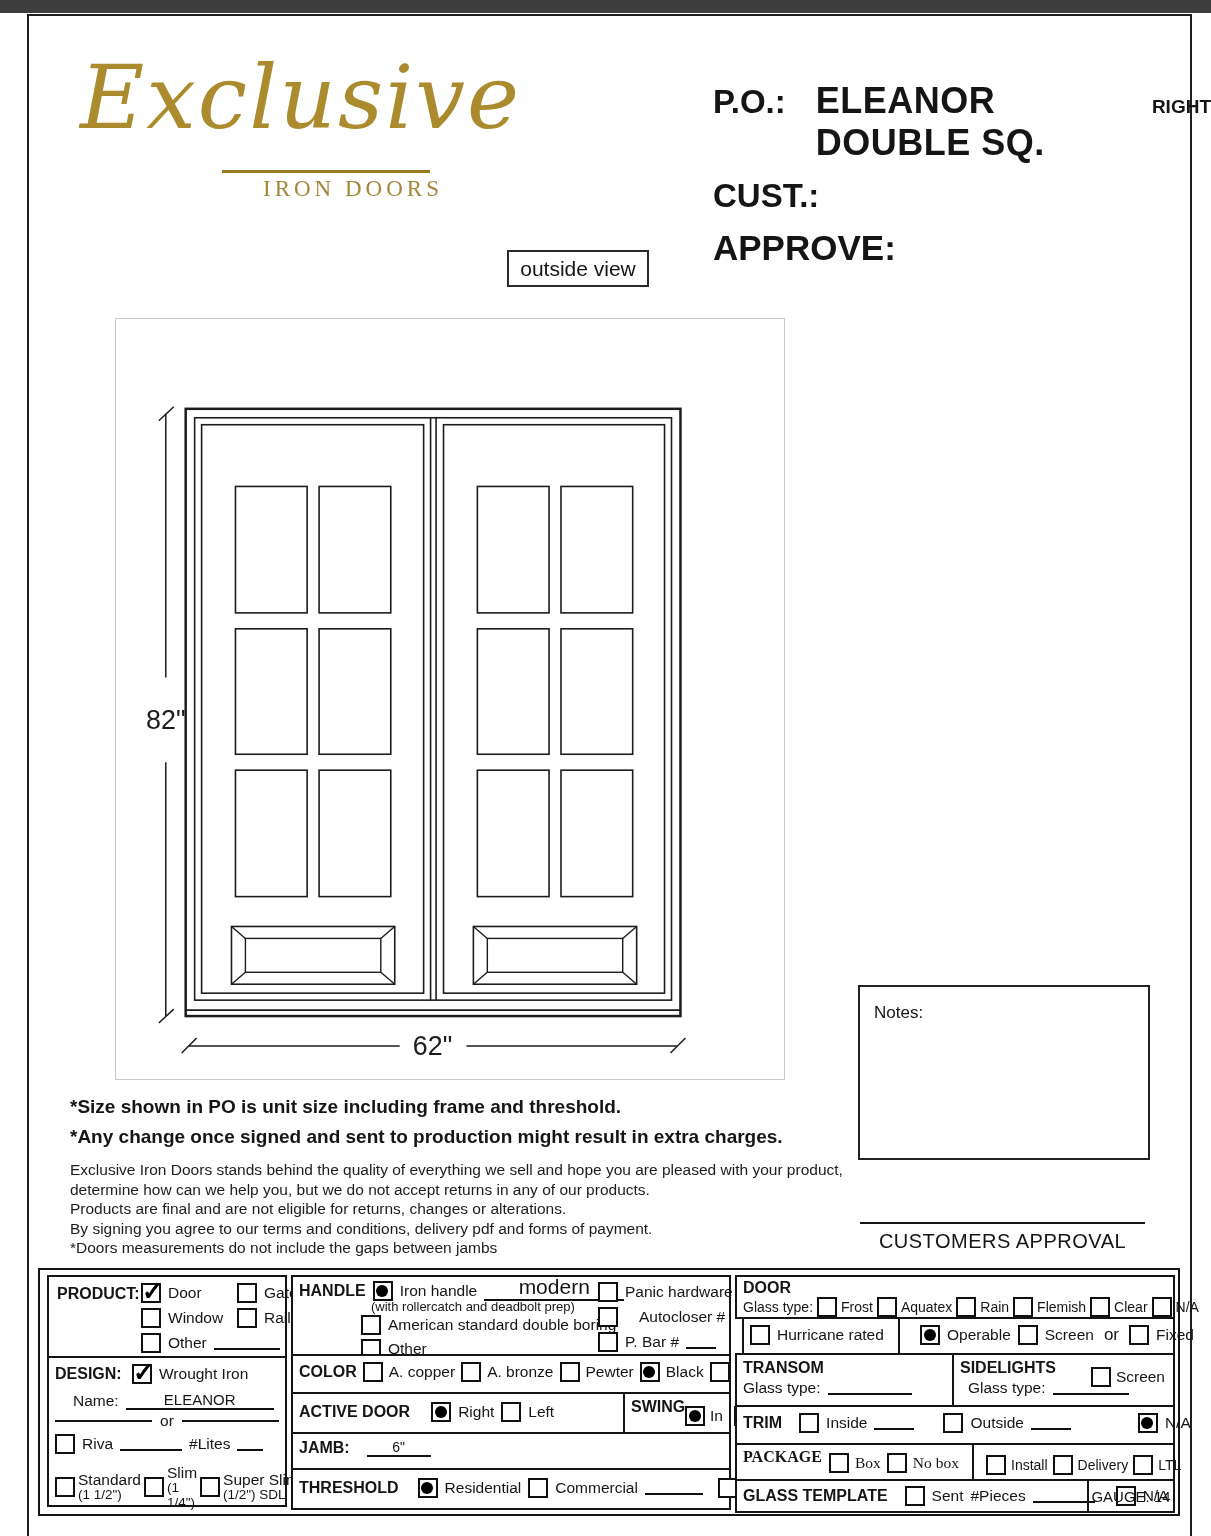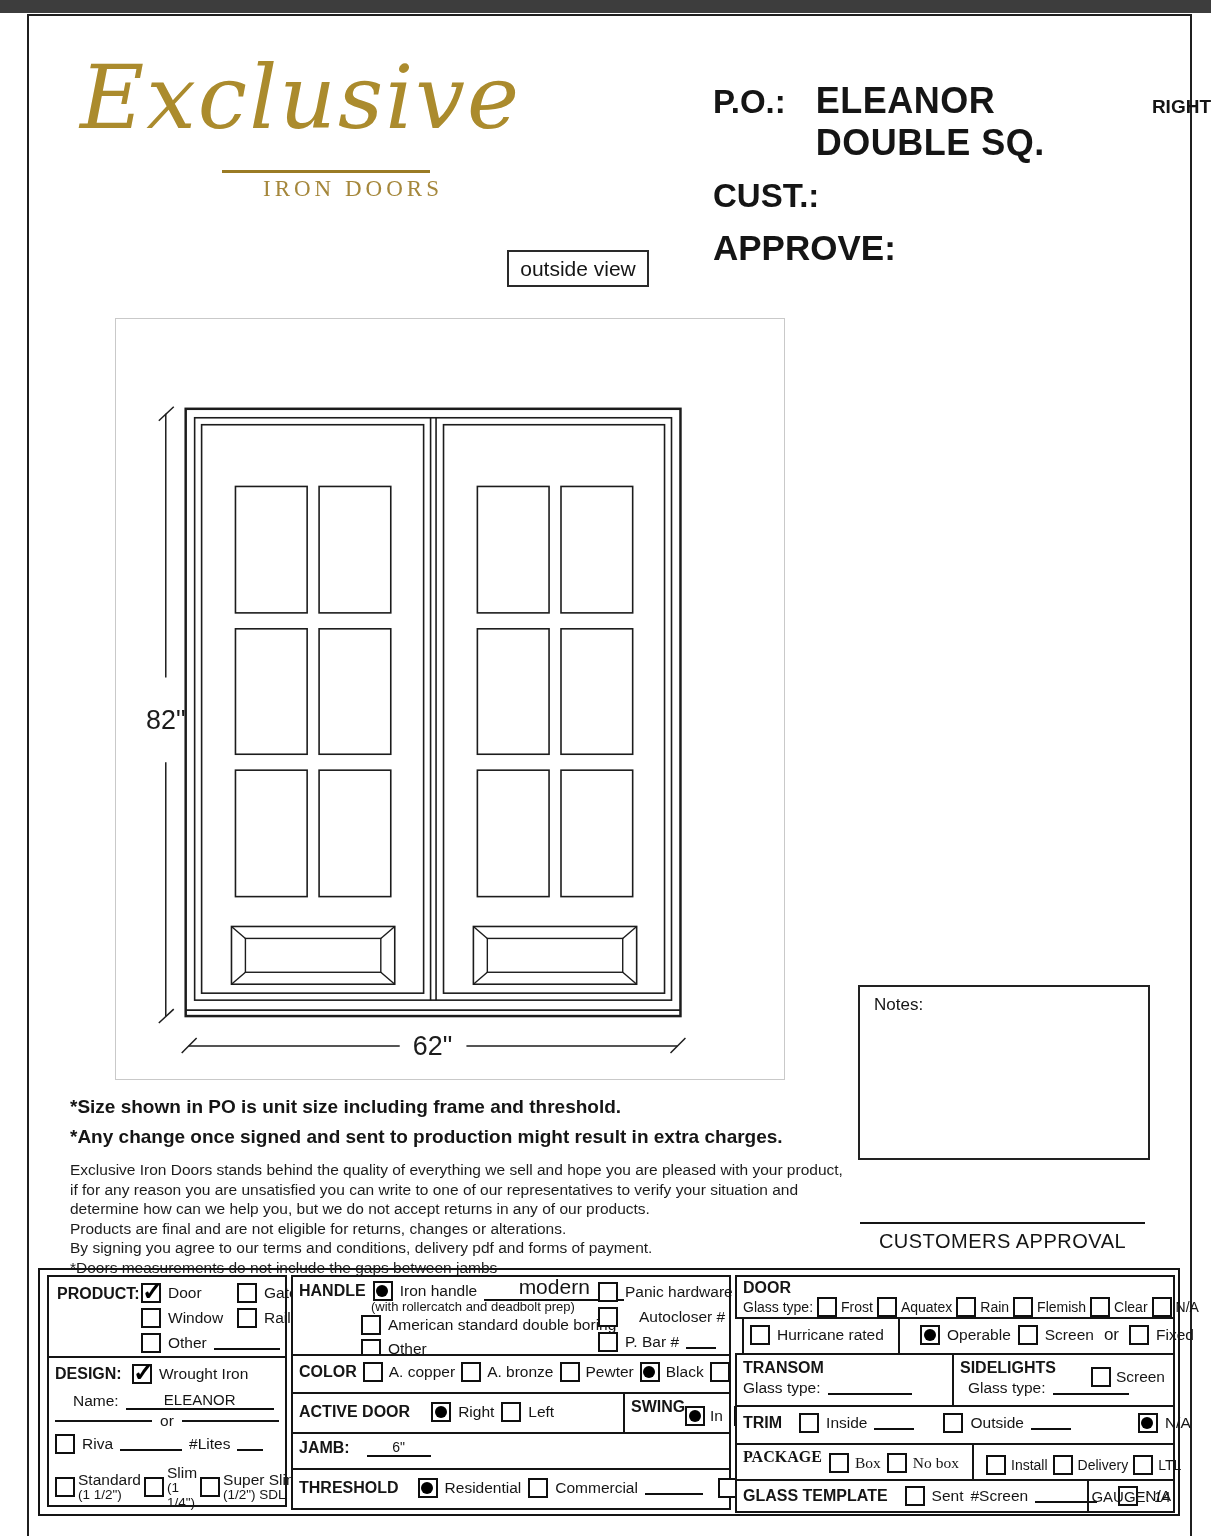--- a/index.html
+++ b/index.html
@@ -19,21 +19,21 @@
   .po-label { font-size:33px; font-weight:600; }
   .po-value { font-size:36px; font-weight:600; margin-left:30px; letter-spacing:0.5px; }
   .po-suffix { font-size:19px; font-weight:600; margin-left:7px; }
   .cust-label { font-size:33px; font-weight:600; margin-top:13px; }
   .approve-label { font-size:35px; font-weight:600; margin-top:13px; }
 
   .view-label-box { position:absolute; left:507px; top:250px; width:142px; height:37px; border:2px solid #2a2a2a; display:flex; align-items:center; justify-content:center; font-size:21px; }
 
   .drawing-box { position:absolute; left:115px; top:318px; width:670px; height:762px; border:1.5px solid #c9c9c9; background:#fff; }
 
-  .notes-box { position:absolute; left:858px; top:985px; width:292px; height:175px; border:2.5px solid #222; padding:8px 14px; font-size:17px; }
+  .notes-box { position:absolute; left:858px; top:985px; width:292px; height:175px; border:2.5px solid #222; padding:16px 14px; font-size:17px; }
 
   .sig-line { position:absolute; left:860px; top:1222px; width:285px; border-top:2.5px solid #151515; }
   .sig-label { position:absolute; left:860px; top:1230px; width:285px; text-align:center; font-size:20px; letter-spacing:0.5px; }
 
   .disc-bold1 { position:absolute; left:70px; top:1096px; font-size:19px; font-weight:700; }
   .disc-bold2 { position:absolute; left:70px; top:1126px; font-size:19px; font-weight:700; }
   .disc-body { position:absolute; left:70px; top:1160px; font-size:15.5px; line-height:19.5px; color:#1c1c1c; }
 
   
   .form { position:absolute; left:38px; top:1268px; width:1142px; height:248px; border:2.5px solid #141414; }
@@ -137,21 +137,20 @@
   </div>
 
   <div class="notes-box">
     <span>Notes:</span>
   </div>
 
   <div class="disc-bold1">*Size shown in PO is unit size including frame and threshold.</div>
   <div class="disc-bold2">*Any change once signed and sent to production might result in extra charges.</div>
   <div class="disc-body">
     <div>Exclusive Iron Doors stands behind the quality of everything we sell and hope you are pleased with your product,</div>
-    <div>if for any reason you are unsatisfied you can write to one of our representatives to verify your situation and</div>
     <div>determine how can we help you, but we do not accept returns in any of our products.</div>
     <div>Products are final and are not eligible for returns, changes or alterations.</div>
     <div>By signing you agree to our terms and conditions, delivery pdf and forms of payment.</div>
     <div>*Doors measurements do not include the gaps between jambs</div>
   </div>
 
   <div class="sig-line"></div>
   <div class="sig-label">CUSTOMERS APPROVAL</div>
 
   <div class="form">
@@ -400,21 +399,21 @@
         <span class="cb"></span>
         <span class="optsm">LTL</span>
       </div>
     </div>
 
     <div class="fbox" style="left:695px; top:209px; width:440px; height:34px;">
       <div class="frow" style="margin-top:1px;">
         <span class="seclabel">GLASS TEMPLATE</span>
         <span class="cb" style="margin-left:10px;"></span>
         <span class="opt">Sent</span>
-        <span class="opt">#Screen</span>
+        <span class="opt">#Pieces</span>
         <span class="bl" style="width:62px;"></span>
         <span class="cb" style="margin-left:14px;"></span>
         <span class="opt">N/A</span>
       </div>
       <div style="position:absolute; right:0; top:0; bottom:0; width:86px; border-left:2px solid #141414; display:flex; align-items:center; justify-content:center;">
         <span class="opt" style="font-size:15px;">GAUGE: 14</span>
       </div>
     </div>
 
   </div>

